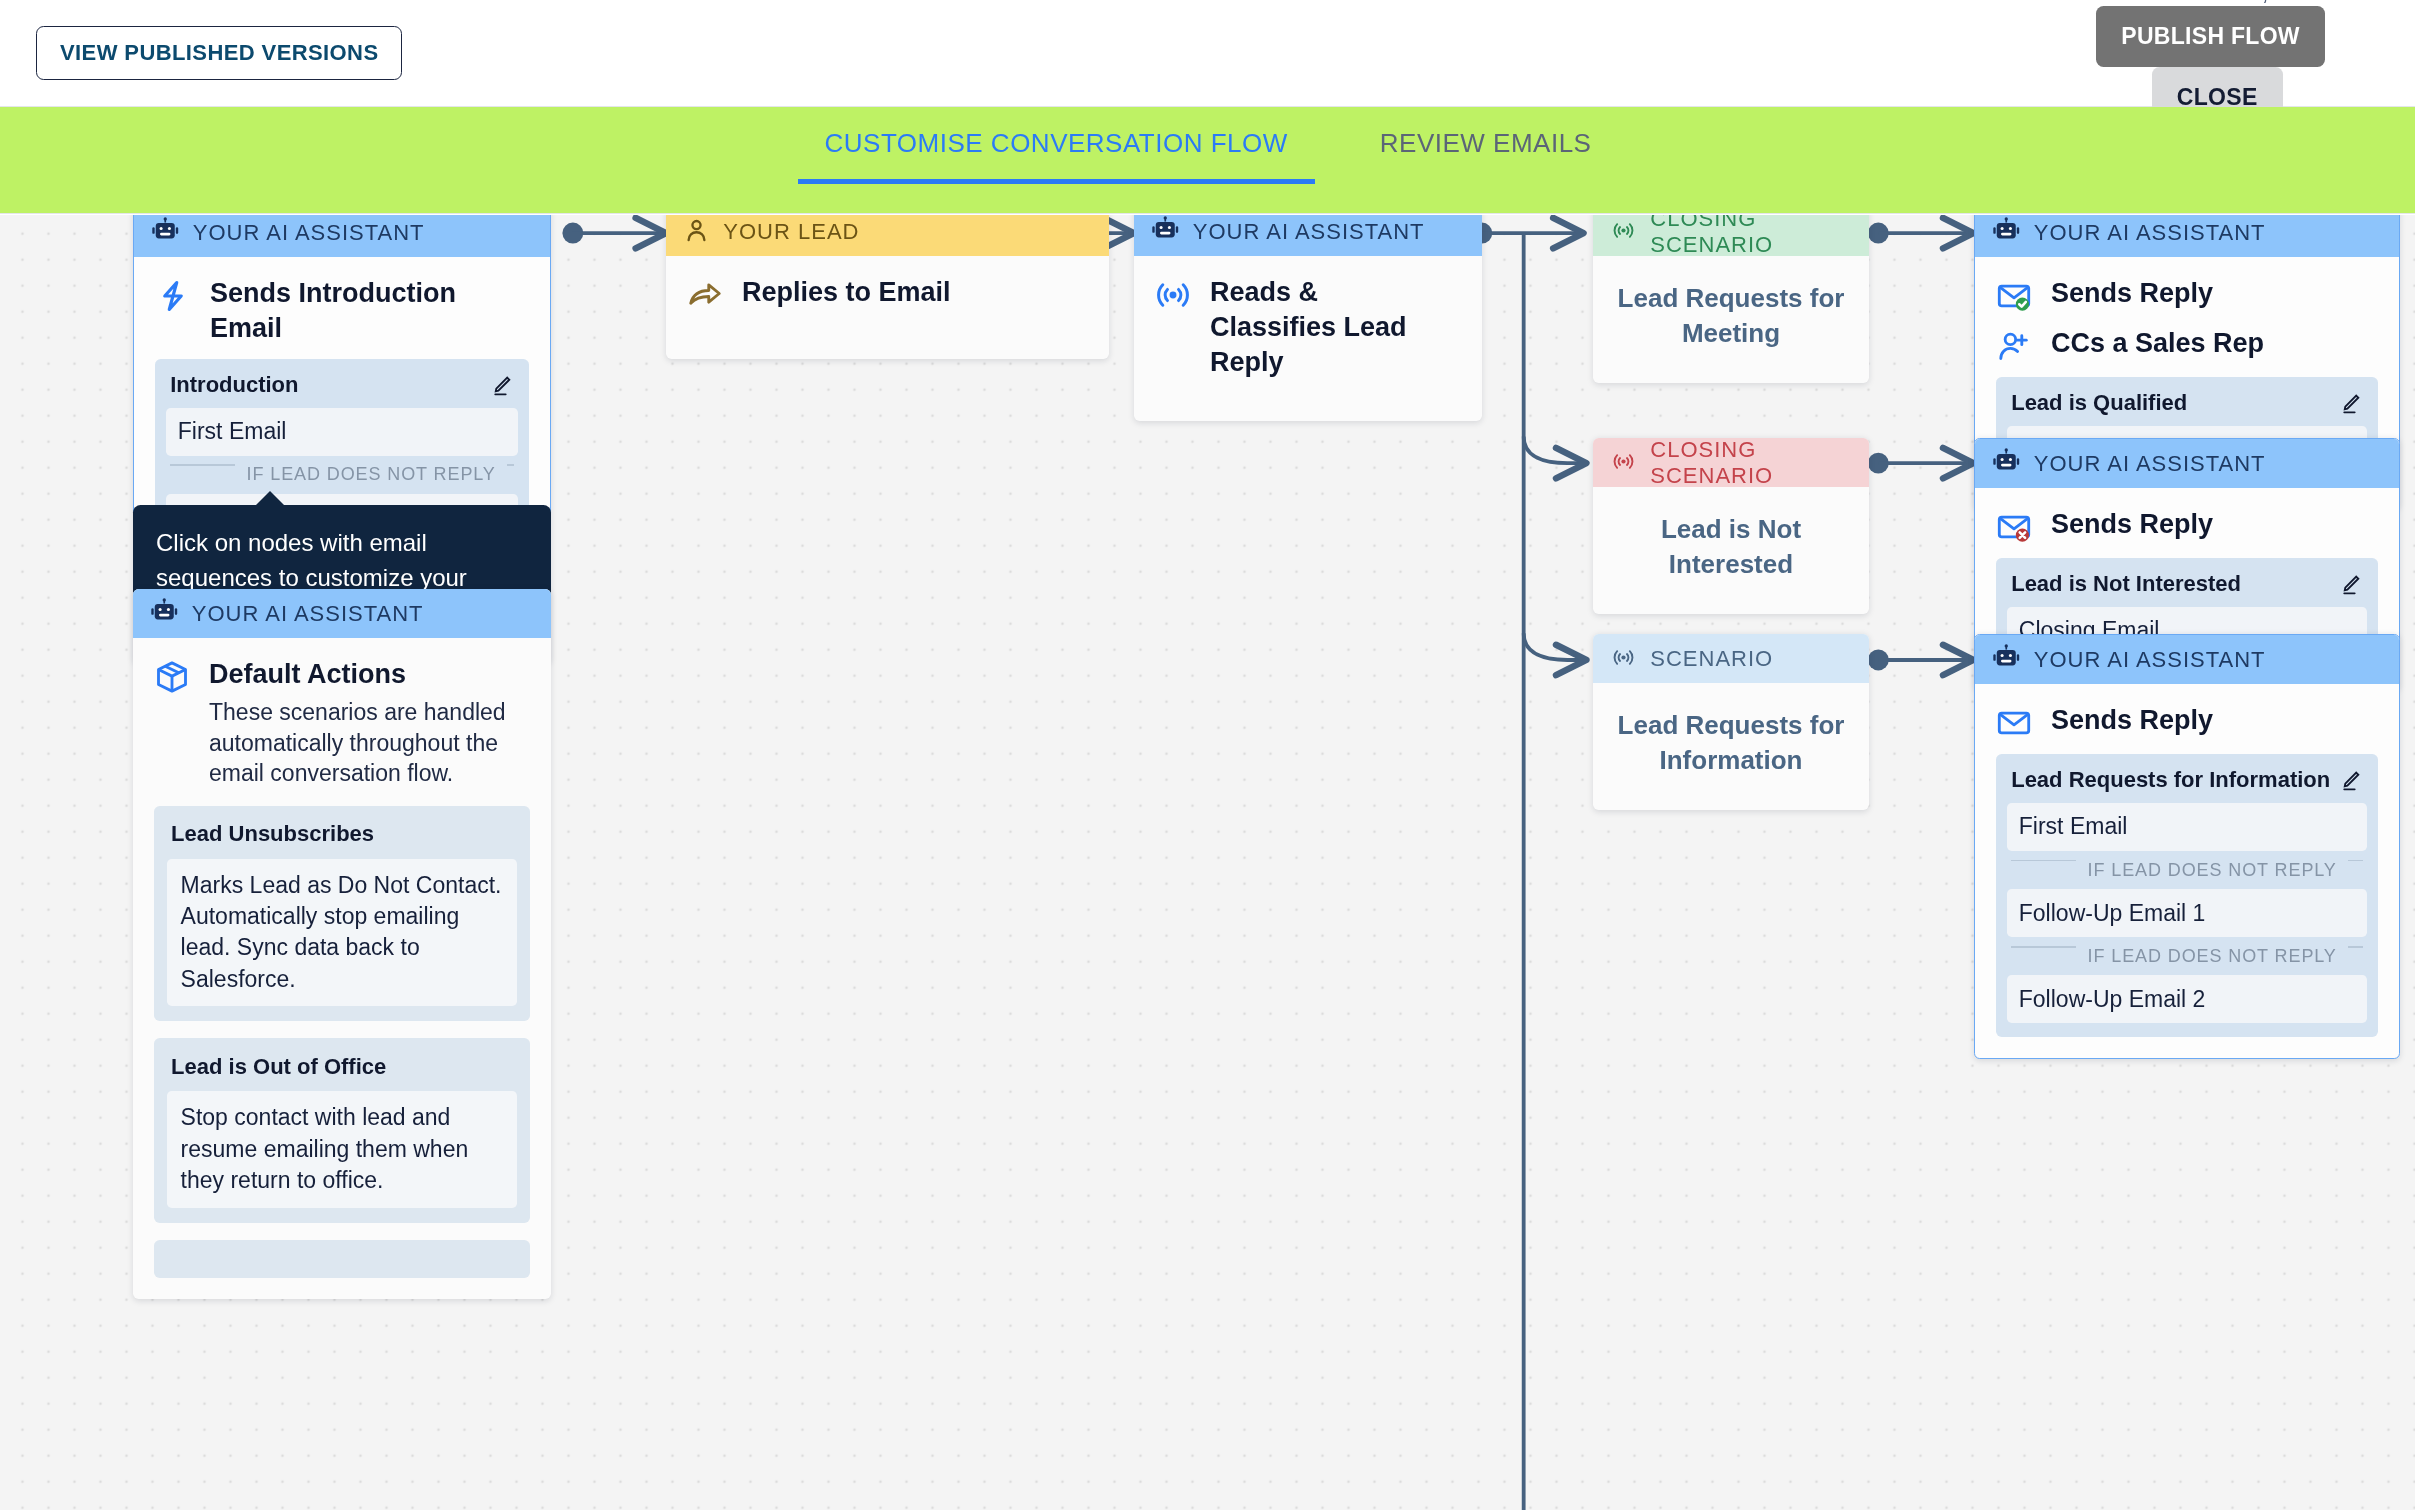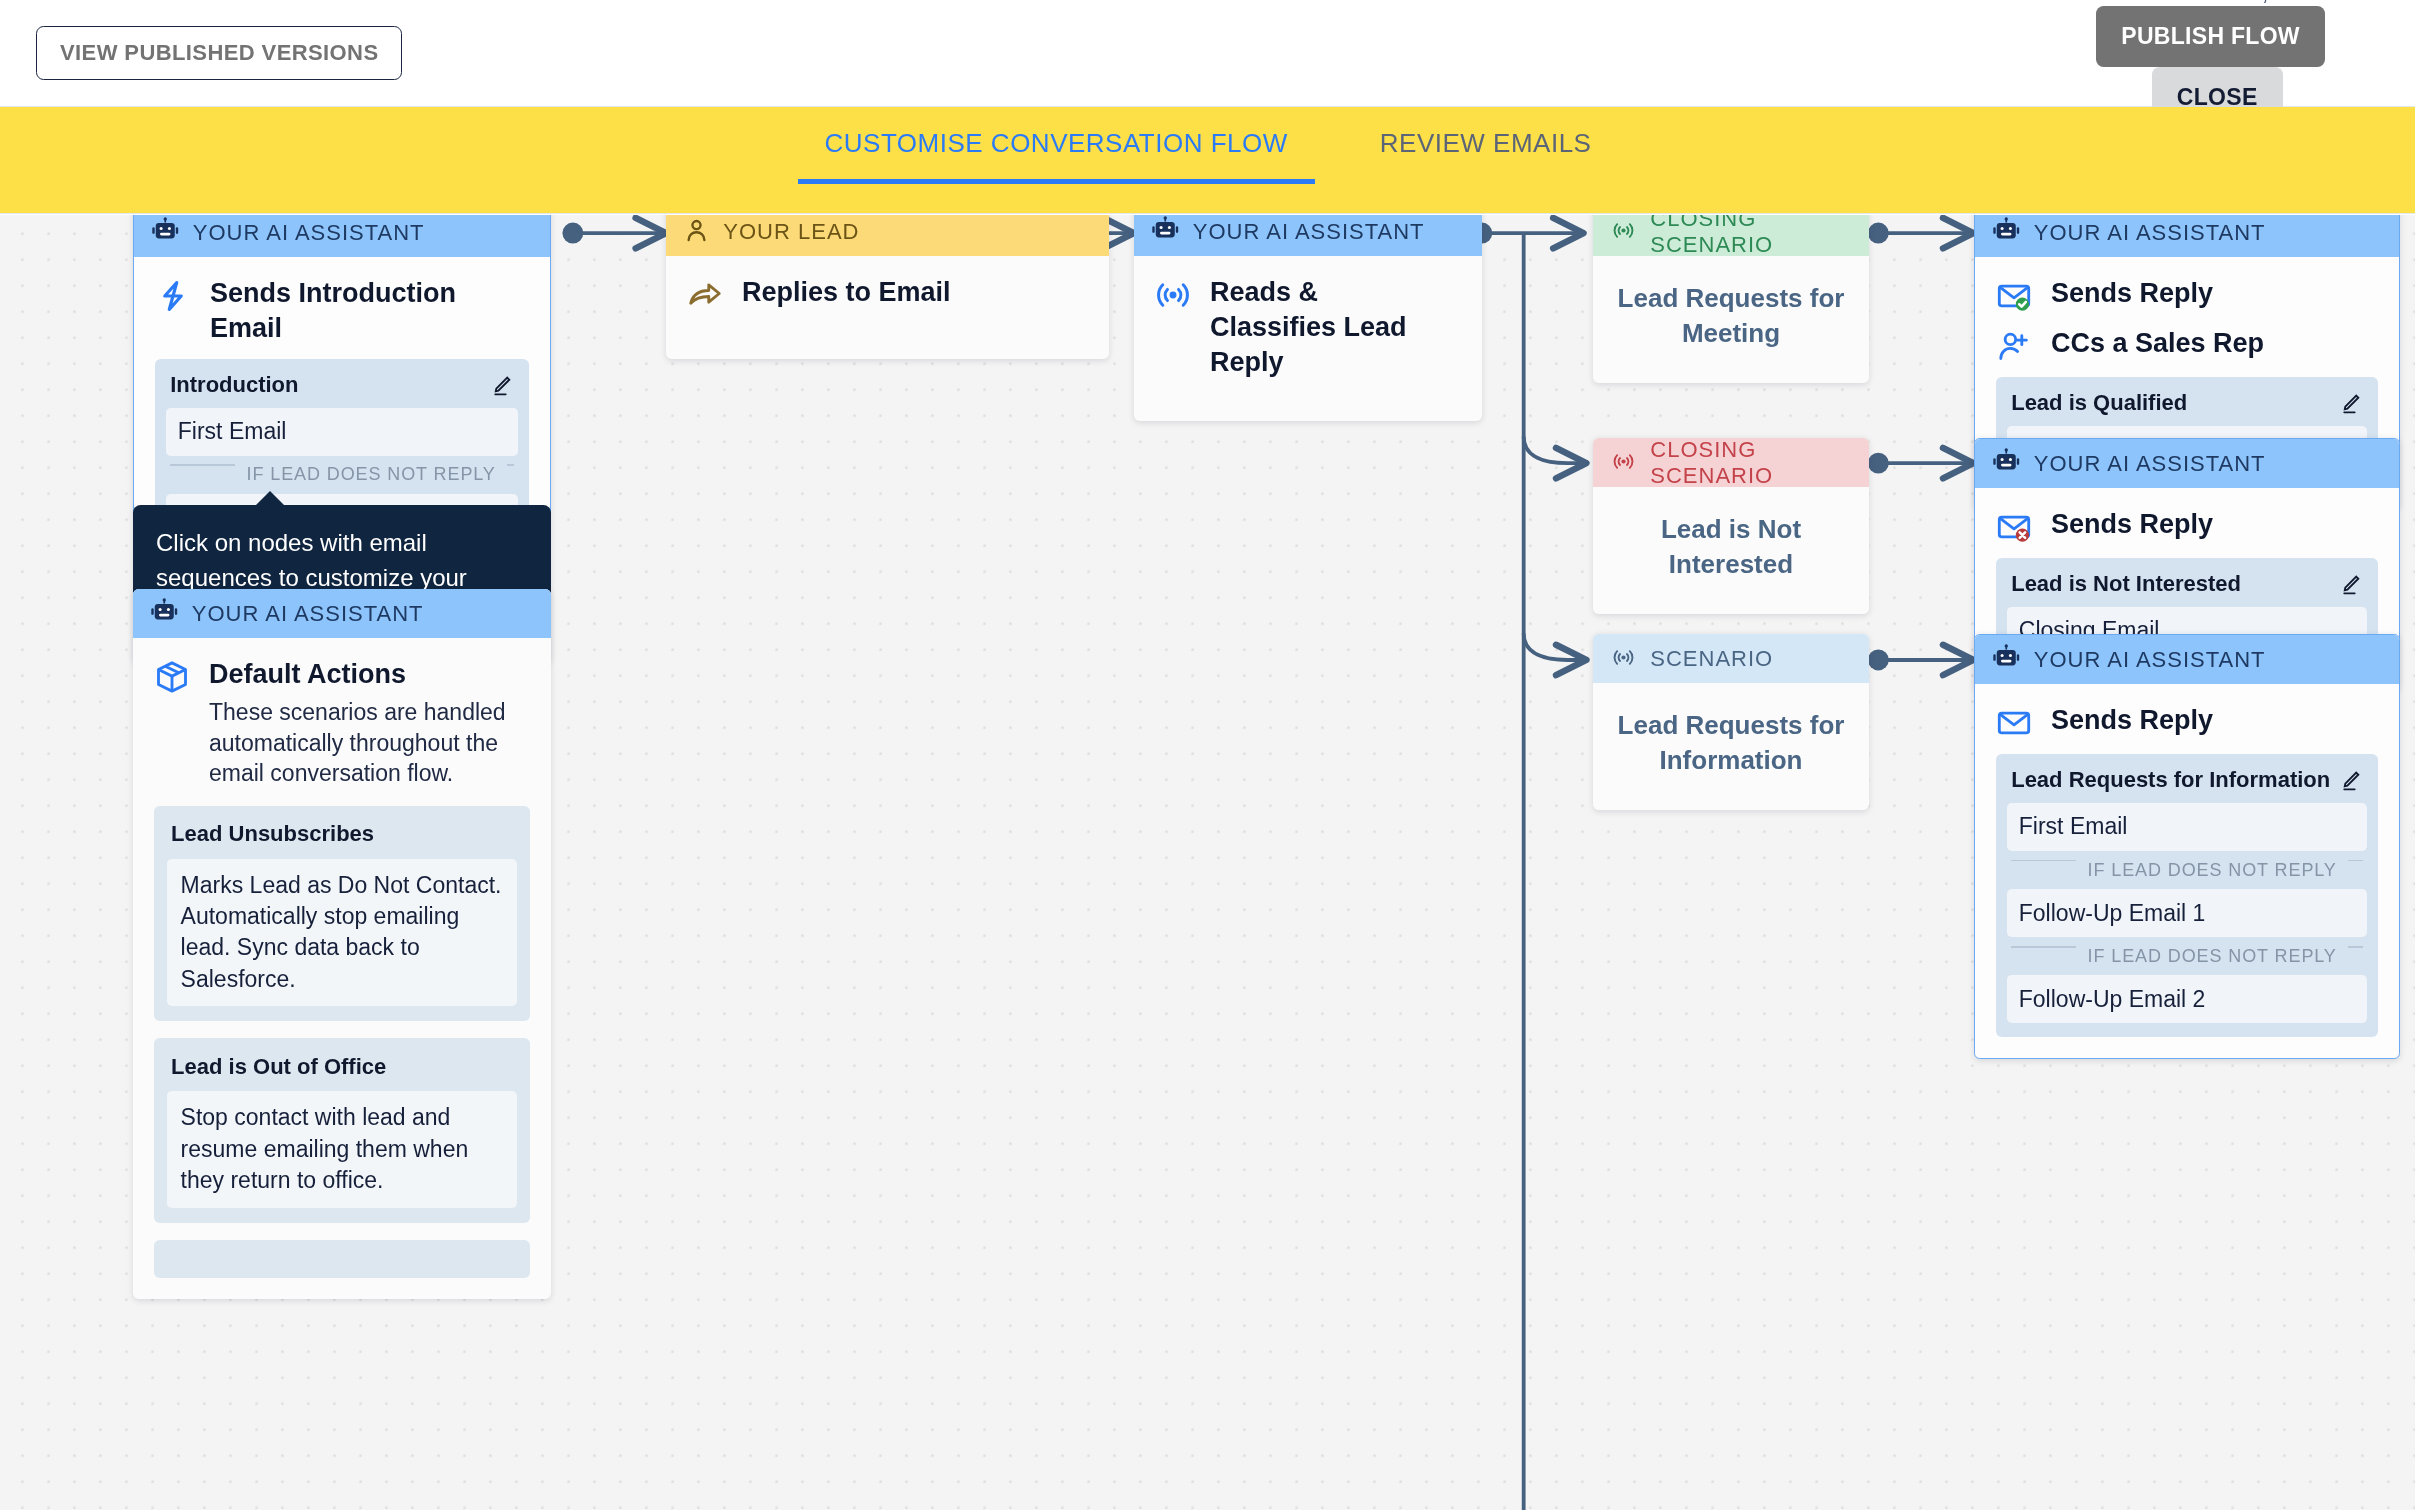--- a/index.html
+++ b/index.html
@@ -13,21 +13,21 @@
   
   .topbar {
     position: absolute; left: 0; top: 0; width: 2416px; height: 107px;
     background: #ffffff;
     border-bottom: 1px solid #e4e6ea;
     display: flex; align-items: center; justify-content: space-between;
     padding: 0 28.5px 0 36px;
   }
   .btn-outline {
     border: 1.9px solid #1b2540; border-radius: 7.6px;
-    background: #fff; color: #737373;
+    background: #fff; color: #0c4a6e;
     font-size: 22px; font-weight: 700; letter-spacing: 0.4px;
     padding: 13.3px 23px; cursor: pointer;
     font-family: "Liberation Sans", sans-serif;
   }
   .topbar-right { display: flex; align-items: center; gap: 0; flex-direction: column; }
   .saved-text {
     color: #53607a; font-size: 24px; margin-right: 23px; white-space: nowrap;
   }
   .btn-publish {
     background: #737373; color: #fff; border: none; border-radius: 7.6px;
@@ -38,21 +38,21 @@
   .btn-close {
     background: #d9dadc; color: #141c33; border: none; border-radius: 7.6px;
     font-size: 23px; font-weight: 700; letter-spacing: 0.3px;
     padding: 17px 25px; margin-left: 13.3px; cursor: pointer;
     font-family: "Liberation Sans", sans-serif;
   }
 
   
   .tabbar {
     position: absolute; left: 0; top: 107px; width: 2416px; height: 107px;
-    background: #fde047; border-bottom: 1px solid #e4e6ea;
+    background: #bef264; border-bottom: 1px solid #e4e6ea;
     display: flex; align-items: flex-start; justify-content: center;
     gap: 0;
   }
   .tab {
     margin-top: 21px;
     font-size: 26px; letter-spacing: 0.5px; color: #5b6577;
     padding: 0 27px 25px 27px; cursor: pointer; position: relative;
     white-space: nowrap;
   }
   .tab.active { color: #2b7bf6; }

